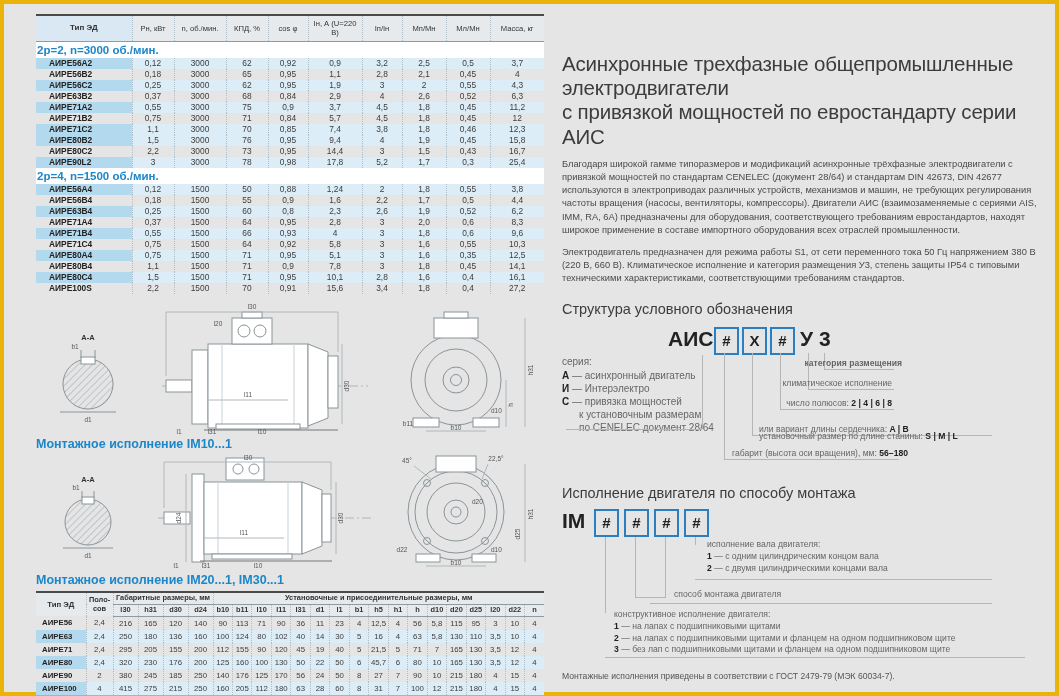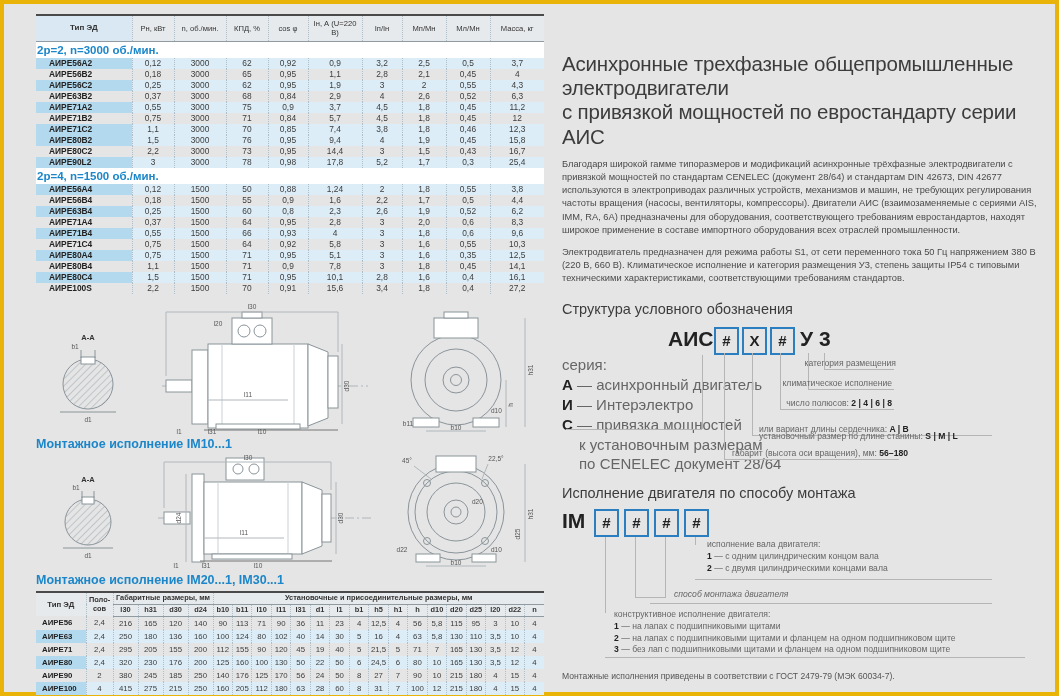--- a/index.html
+++ b/index.html
@@ -41,21 +41,21 @@
   .para{font-size:9.3px;color:#4a4a4a;line-height:1.42;margin-top:9px;}
   .h2{font-size:14.5px;color:#3c3c3c;margin-top:16px;}
   .diagram{position:relative;}
   .vline,.hline{position:absolute;background:#b5b5b5;}
   .vline{width:1px;}
   .hline{height:1px;}
   .dlabel{position:absolute;font-size:8.6px;color:#666;white-space:nowrap;}
   .dlabel b{color:#222;}
   .bigtok{font-size:21px;font-weight:bold;color:#222;position:absolute;top:0;}
   .tokbox{position:absolute;top:0;width:21px;height:24px;border:2px solid #2b7fc0;color:#222;font-weight:bold;font-size:15px;text-align:center;line-height:24px;}
-  .series{position:absolute;font-size:15px;color:#666;line-height:1.32;}
+  .series{position:absolute;font-size:10px;color:#666;line-height:1.32;}
   .series .si::first-letter{font-weight:bold;color:#222;}
   .series .cont{padding-left:17px;}
   .imlist{font-size:8.6px;color:#666;line-height:1.35;}
   .imlist .li::first-letter{font-weight:bold;color:#222;}
   .note{font-size:8.6px;color:#555;margin-top:10px;}
 </style>
 </head>
 <body>
 
 <div class="page">
@@ -600,21 +600,21 @@
             <td>176</td>
             <td>200</td>
             <td>125</td>
             <td>160</td>
             <td>100</td>
             <td>130</td>
             <td>50</td>
             <td>22</td>
             <td>50</td>
             <td>6</td>
-            <td>24,5</td>
+            <td>45,7</td>
             <td>6</td>
             <td>80</td>
             <td>10</td>
             <td>165</td>
             <td>130</td>
             <td>3,5</td>
             <td>12</td>
             <td>4</td>
           </tr>
           <tr>
@@ -694,21 +694,21 @@
         <div class="si">И — Интерэлектро</div>
         <div class="si">С — привязка мощностей</div>
         <div class="cont">к установочным размерам</div>
         <div class="cont">по CENELEC документ 28/64</div>
       </div>
       <div class="hline" style="left:4px;top:102px;width:136px;"></div>
       <div class="vline" style="left:140px;top:28px;height:74px;"></div>
 
       <div class="vline" style="left:262px;top:26px;height:16px;"></div>
       <div class="hline" style="left:262px;top:42px;width:70px;"></div>
-      <div class="dlabel" style="left:164px;top:31px;width:170px;text-align:right;">категория размещения</div>
+      <div class="dlabel" style="left:170px;top:31px;width:170px;text-align:right;font-weight:bold;">категория размещения</div>
 
       <div class="vline" style="left:246px;top:26px;height:36px;"></div>
       <div class="hline" style="left:246px;top:62px;width:86px;"></div>
       <div class="dlabel" style="left:160px;top:51px;width:170px;text-align:right;">климатическое исполнение</div>
 
       <div class="vline" style="left:218px;top:26px;height:56px;"></div>
       <div class="hline" style="left:218px;top:82px;width:114px;"></div>
       <div class="dlabel" style="left:160px;top:71px;width:170px;text-align:right;"><span>число полюсов:</span> <b>2 | 4 | 6 | 8</b></div>
 
       <div class="vline" style="left:190px;top:26px;height:82px;"></div>
@@ -734,21 +734,21 @@
       <div class="imlist" style="position:absolute;left:145px;top:30px;">
         <div>исполнение вала двигателя:</div>
         <div class="li">1 — с одним цилиндрическим концом вала</div>
         <div class="li">2 — с двумя цилиндрическими концами вала</div>
       </div>
       <div class="hline" style="left:133px;top:70px;width:297px;"></div>
 
       <div class="vline" style="left:73px;top:28px;height:60px;"></div>
       <div class="vline" style="left:103px;top:28px;height:60px;"></div>
       <div class="hline" style="left:73px;top:88px;width:31px;"></div>
-      <div class="dlabel" style="left:112px;top:80px;font-style:italic;">способ монтажа двигателя</div>
+      <div class="dlabel" style="left:112px;top:80px;">способ монтажа двигателя</div>
       <div class="hline" style="left:88px;top:94px;width:342px;"></div>
 
       <div class="vline" style="left:43px;top:28px;height:76px;"></div>
       <div class="imlist" style="position:absolute;left:52px;top:100px;">
         <div>конструктивное исполнение двигателя:</div>
         <div class="li">1 — на лапах с подшипниковыми щитами</div>
         <div class="li">2 — на лапах с подшипниковыми щитами и фланцем на одном подшипниковом щите</div>
         <div class="li">3 — без лап с подшипниковыми щитами и фланцем на одном подшипниковом щите</div>
       </div>
       <div class="hline" style="left:43px;top:148px;width:420px;"></div>

